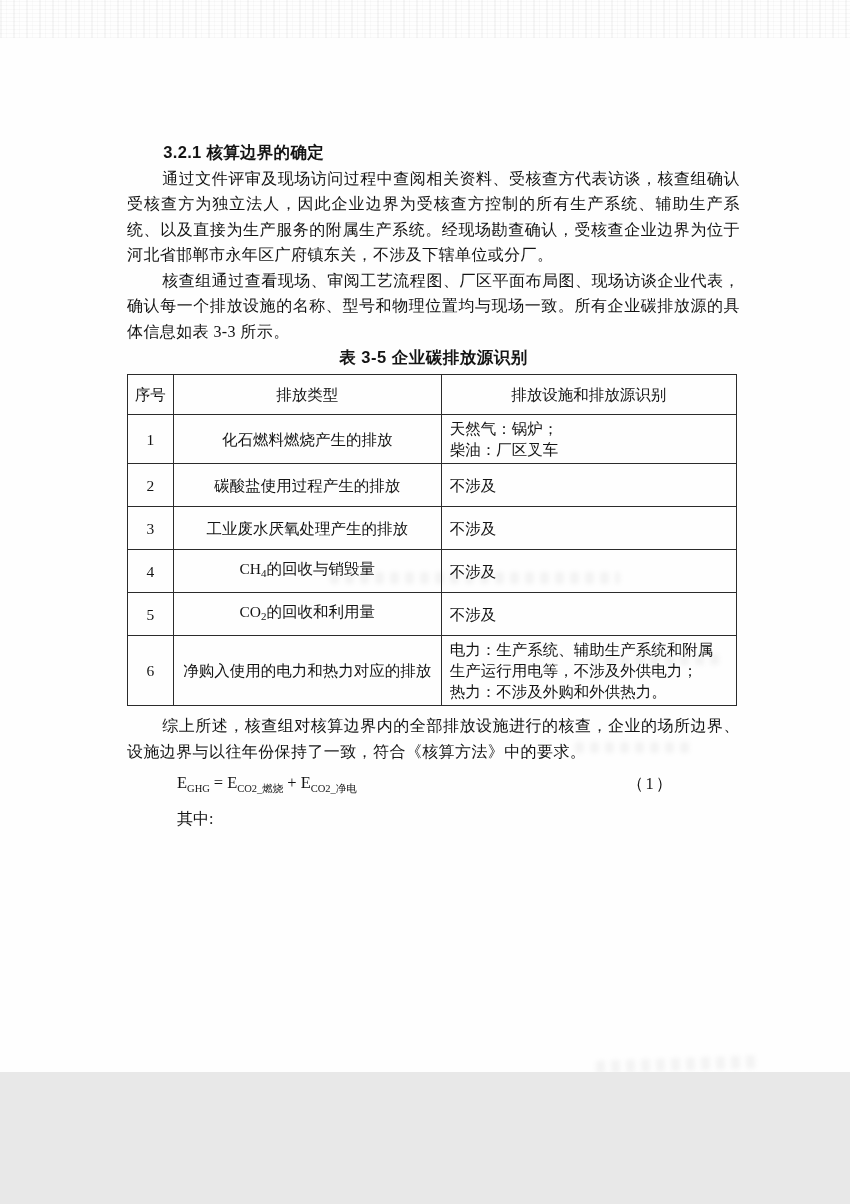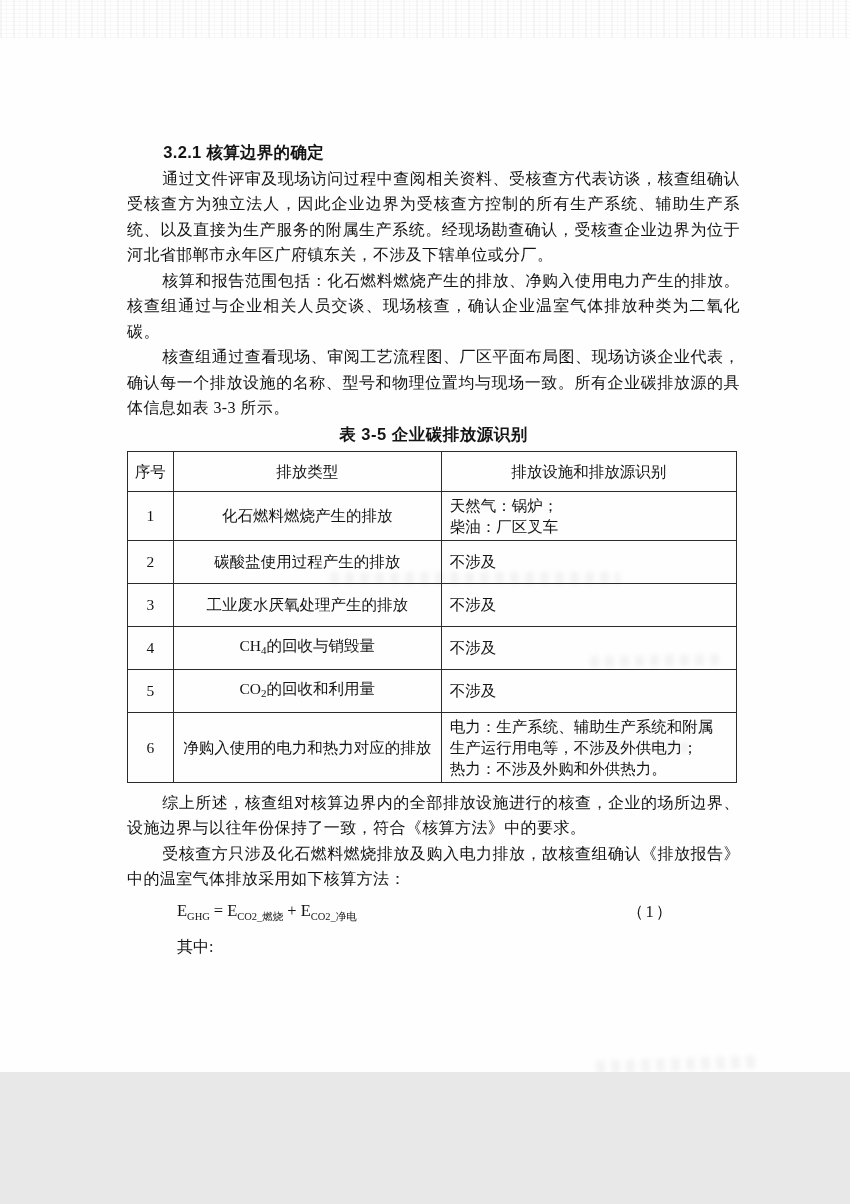--- a/index.html
+++ b/index.html
@@ -136,21 +136,20 @@
   <div class="scan-noise"></div>
   <div class="bleed b1"></div>
   <div class="bleed b2"></div>
   <div class="bleed b3"></div>
   <div class="bleed b4"></div>
 
   <div class="content">
 
     <div class="h-sub">3.2.1 核算边界的确定</div>
     <p class="body">通过文件评审及现场访问过程中查阅相关资料、受核查方代表访谈，核查组确认受核查方为独立法人，因此企业边界为受核查方控制的所有生产系统、辅助生产系统、以及直接为生产服务的附属生产系统。经现场勘查确认，受核查企业边界为位于河北省邯郸市永年区广府镇东关，不涉及下辖单位或分厂。</p>
-    <p class="body">核算和报告范围包括：化石燃料燃烧产生的排放、净购入使用电力产生的排放。核查组通过与企业相关人员交谈、现场核查，确认企业温室气体排放种类为二氧化碳。</p>
 
     <p class="body">核查组通过查看现场、审阅工艺流程图、厂区平面布局图、现场访谈企业代表，确认每一个排放设施的名称、型号和物理位置均与现场一致。所有企业碳排放源的具体信息如表 3-3 所示。</p>
 
     <div class="caption">表 3-5 企业碳排放源识别</div>
 
     <table class="src-table">
       <colgroup>
           <col class="c1">
           <col class="c2">
           <col class="c3">
@@ -193,21 +192,20 @@
           <td class="c-no">6</td>
           <td class="c-type">净购入使用的电力和热力对应的排放</td>
           <td class="c-detail">电力：生产系统、辅助生产系统和附属生产运行用电等，不涉及外供电力；
 热力：不涉及外购和外供热力。</td>
         </tr>
       </tbody>
     </table>
 
     <p class="body after">综上所述，核查组对核算边界内的全部排放设施进行的核查，企业的场所边界、设施边界与以往年份保持了一致，符合《核算方法》中的要求。</p>
 
-    <p class="body">受核查方只涉及化石燃料燃烧排放及购入电力排放，故核查组确认《排放报告》中的温室气体排放采用如下核算方法：</p>
 
     <div class="formula-row">
       <span class="expr">
         <span>E</span><sub>GHG</sub><span class="op">=</span><span>E</span><sub>CO2_燃烧</sub><span class="op">+</span><span>E</span><sub>CO2_净电</sub>
       </span>
       <span class="formula-number">（1）</span>
     </div>
 
     <p class="where">其中:</p>
 

